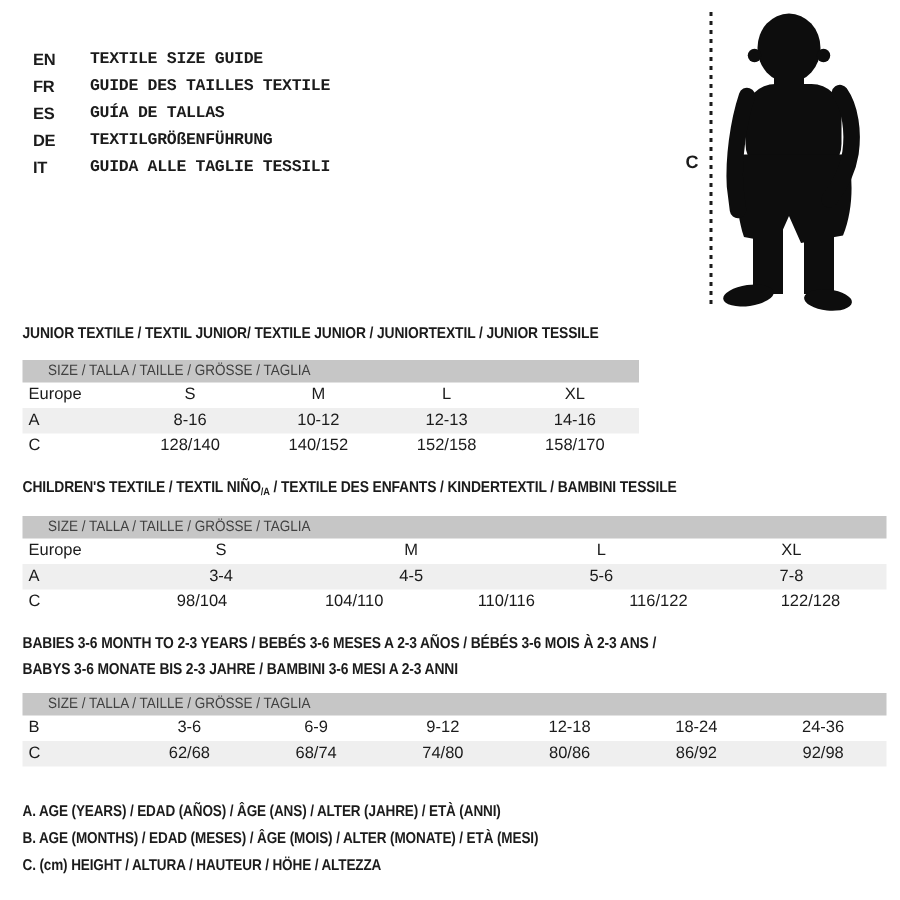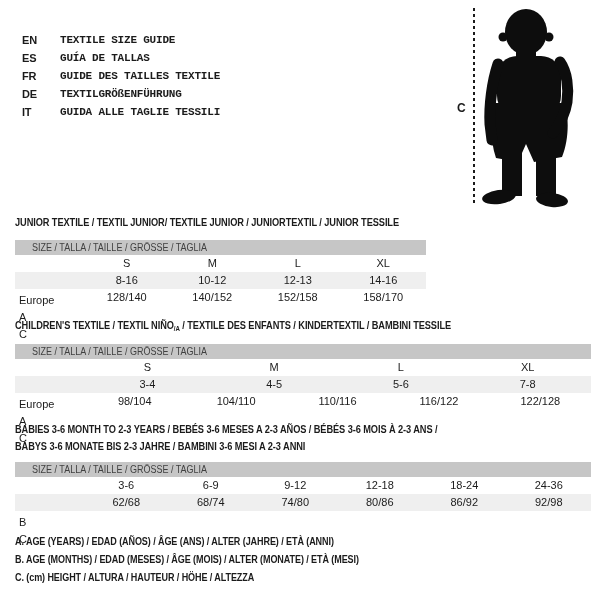--- a/index.html
+++ b/index.html
@@ -21,44 +21,44 @@
   
   .cond-line{position:absolute;left:15px;font-weight:700;font-size:10.5px;white-space:nowrap;
     letter-spacing:-0.1px;transform:scaleX(.88);transform-origin:0 50%;}
   .sub{font-size:7px;vertical-align:-2px;}
   
   .tbl{position:absolute;left:15px;font-size:11px;}
   .band{height:15px;line-height:15px;background:#c6c6c6;color:#404040;padding-left:17px;font-size:10px;}
   .band .cond{display:inline-block;transform:scaleX(.9);transform-origin:0 50%;white-space:nowrap;}
   .trow{display:flex;height:17px;line-height:17px;}
   .trow.stripe{background:#efefef;}
-  .lbl{width:65px;padding-left:4px;margin-top:37px;}
+  .lbl{width:65px;padding-left:4px;}
   .cell{flex:1;text-align:center;}
   .notes{position:absolute;left:15px;top:531px;}
   .note{height:18px;line-height:18px;}
   .note .cond-note{display:inline-block;transform:scaleX(.86);transform-origin:0 50%;
     white-space:nowrap;font-weight:700;font-size:10.5px;letter-spacing:-0.1px;}
 </style>
 </head>
 <body>
 
 <div class="canvas">
 
   <div class="langs">
     <div class="lang-row">
       <span class="lang-code">EN</span>
       <span class="lang-text">TEXTILE SIZE GUIDE</span>
     </div>
     <div class="lang-row">
+      <span class="lang-code">FR</span>
+      <span class="lang-text">GUIDE DES TAILLES TEXTILE</span>
+    </div>
+    <div class="lang-row">
       <span class="lang-code">ES</span>
       <span class="lang-text">GUÍA DE TALLAS</span>
-    </div>
-    <div class="lang-row">
-      <span class="lang-code">FR</span>
-      <span class="lang-text">GUIDE DES TAILLES TEXTILE</span>
     </div>
     <div class="lang-row">
       <span class="lang-code">DE</span>
       <span class="lang-text">TEXTILGRÖßENFÜHRUNG</span>
     </div>
     <div class="lang-row">
       <span class="lang-code">IT</span>
       <span class="lang-text">GUIDA ALLE TAGLIE TESSILI</span>
     </div>
   </div>

